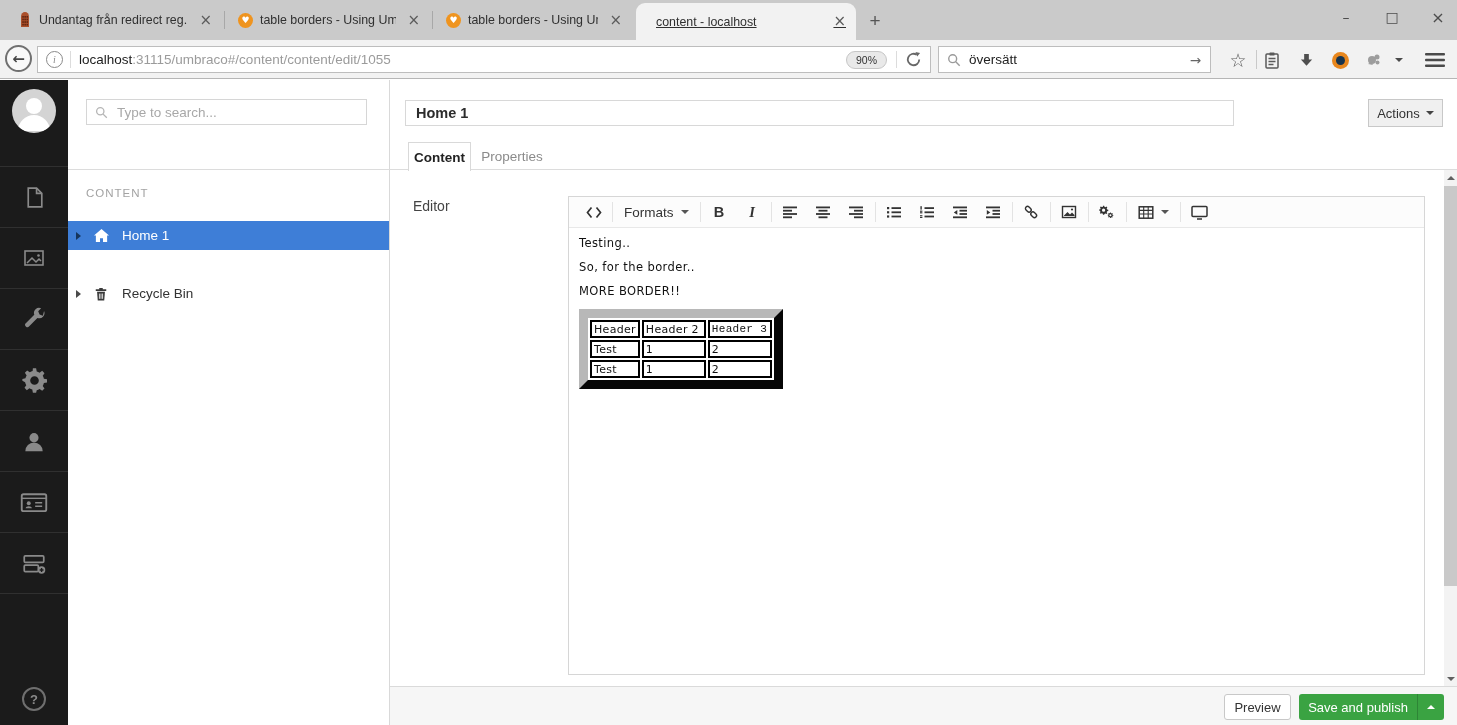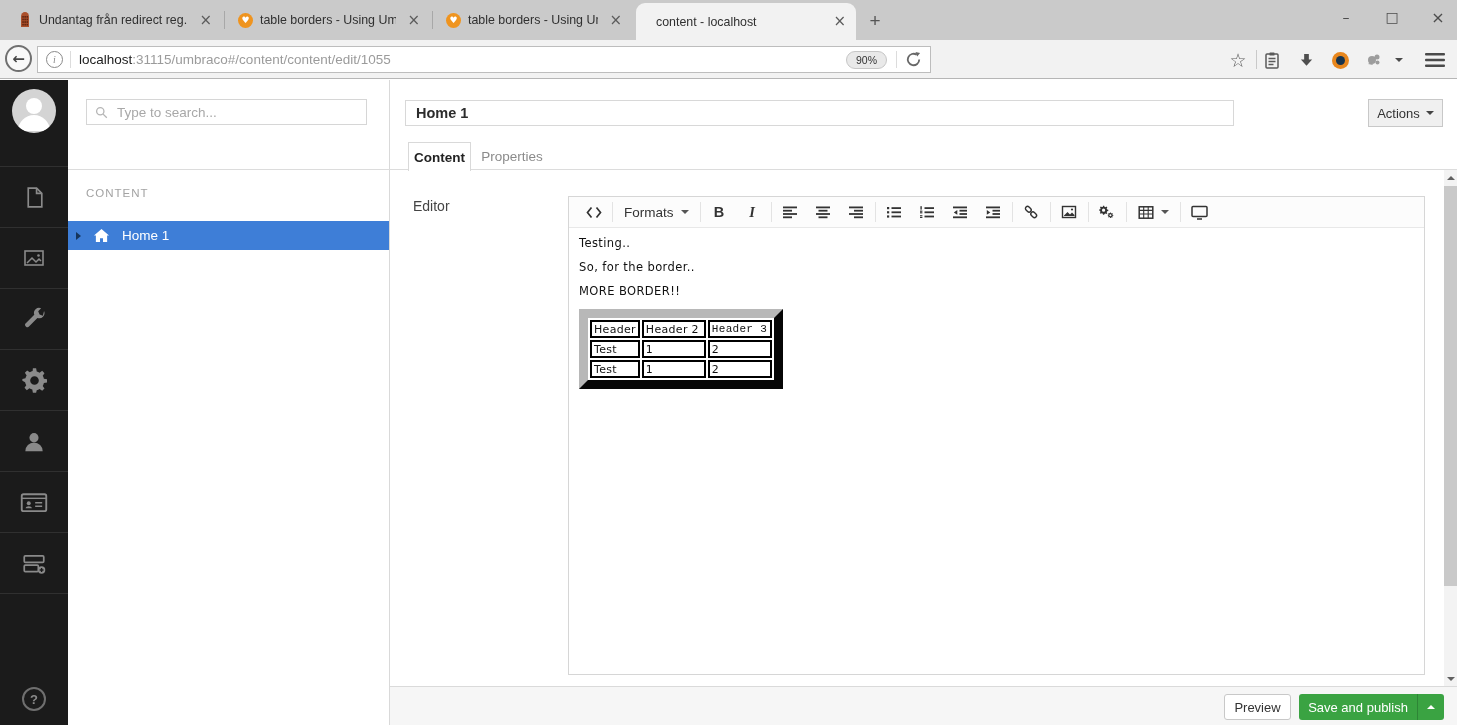--- a/index.html
+++ b/index.html
@@ -160,21 +160,21 @@
     <span class="close">×</span>
   </div>
   <div class="tab-div" style="left:432px;"></div>
 
   <div class="tab" style="left:436px;width:196px;">
     <span class="favdot" style="background:#ef941f;">♥</span>
     <span class="title">table borders - Using Umb...</span>
     <span class="close">×</span>
   </div>
 
-  <div class="tab active" style="left:636px;width:220px;padding-left:20px;">
+  <div class="tab active" style="left:636px;width:220px;padding-left:20px;text-decoration:underline;">
     <span class="title">content - localhost</span>
     <span class="close">×</span>
   </div>
   <div class="abs" style="left:862px;top:8px;width:26px;height:26px;display:flex;align-items:center;justify-content:center;font-size:19px;color:#555;">+</div>
 
   <div class="winbtn" style="left:1336px;">–</div>
   <div class="winbtn" style="left:1382px;">□</div>
   <div class="winbtn" style="left:1428px;font-size:16px;">×</div>
 
   <div class="navbar"></div>
@@ -189,20 +189,31 @@
     <span class="zoompill">90%</span>
     <span class="vsep"></span>
     <span style="margin:0 8px;display:flex;">
       <svg width="17" height="17" viewBox="0 0 16 16">
           <path d="M13.4 8A5.4 5.4 0 1 1 11 3.5" fill="none" stroke="#676767" stroke-width="1.7"></path>
           <path d="M9.9 1 14.2 1.9 11.5 5.2Z" fill="#676767"></path>
         </svg>
     </span>
   </div>
 
+  <div class="searchbar">
+    <span style="margin:0 8px;display:flex;">
+      <svg width="14" height="14" viewBox="0 0 16 16">
+          <circle cx="6.5" cy="6.5" r="4.5" fill="none" stroke="#9a9a9a" stroke-width="1.6"></circle>
+          <path d="M10 10l4.5 4.5" stroke="#9a9a9a" stroke-width="1.6"></path>
+        </svg>
+    </span>
+    <span style="color:#222;">översätt</span>
+    <span style="flex:1;"></span>
+    <span style="margin-right:9px;color:#666;font-family:'DejaVu Sans',sans-serif;">→</span>
+  </div>
 
   <div class="navicon" style="left:1226px;font-size:19px;">☆</div>
   <div class="abs" style="left:1256px;top:50px;width:1px;height:19px;background:#c9c9c9;"></div>
   <div class="navicon" style="left:1260px;">
     <svg width="16" height="19" viewBox="0 0 16 18">
         <rect x="2" y="2.5" width="12" height="14" rx="1" fill="none" stroke="#5a5a5a" stroke-width="1.5"></rect>
         <rect x="5.5" y="1" width="5" height="3" rx="0.5" fill="#5a5a5a"></rect>
         <path d="M4.5 7h7M4.5 10h7M4.5 13h5" stroke="#5a5a5a" stroke-width="1.3"></path>
       </svg>
   </div>
@@ -315,20 +326,33 @@
   <div class="trow sel" style="top:221px;">
     <span class="exp" style="color:#16355c;">
         <span class="caret-right"></span>
       </span>
     <span class="ticon">
         <svg width="17" height="15" viewBox="0 0 18 16">
           <use href="#homepath" fill="#ffffff"></use>
         </svg>
       </span>
     <span class="tlabel">Home 1</span>
+  </div>
+  <div class="trow" style="top:279px;">
+    <span class="exp" style="color:#4a4a4a;">
+        <span class="caret-right"></span>
+      </span>
+    <span class="ticon">
+      <svg width="14" height="16" viewBox="0 0 16 16">
+          <path d="M6 1h4v1.5h4v2H2v-2h4z" fill="#3a3a3a"></path>
+          <path d="M3.5 5.5h9l-.8 10H4.3z" fill="#3a3a3a"></path>
+          <path d="M6.2 7.5v6M8 7.5v6M9.8 7.5v6" stroke="#fff" stroke-width="0.9"></path>
+        </svg>
+    </span>
+    <span class="tlabel">Recycle Bin</span>
   </div>
 
   <div class="main-vline"></div>
   <div class="hdr-line"></div>
 
   <input class="title-input" type="text" value="Home 1" style="">
   <div class="actions-btn">
     <span>Actions</span>
     <span class="caret-down" style="color:#444;"></span>
   </div>

